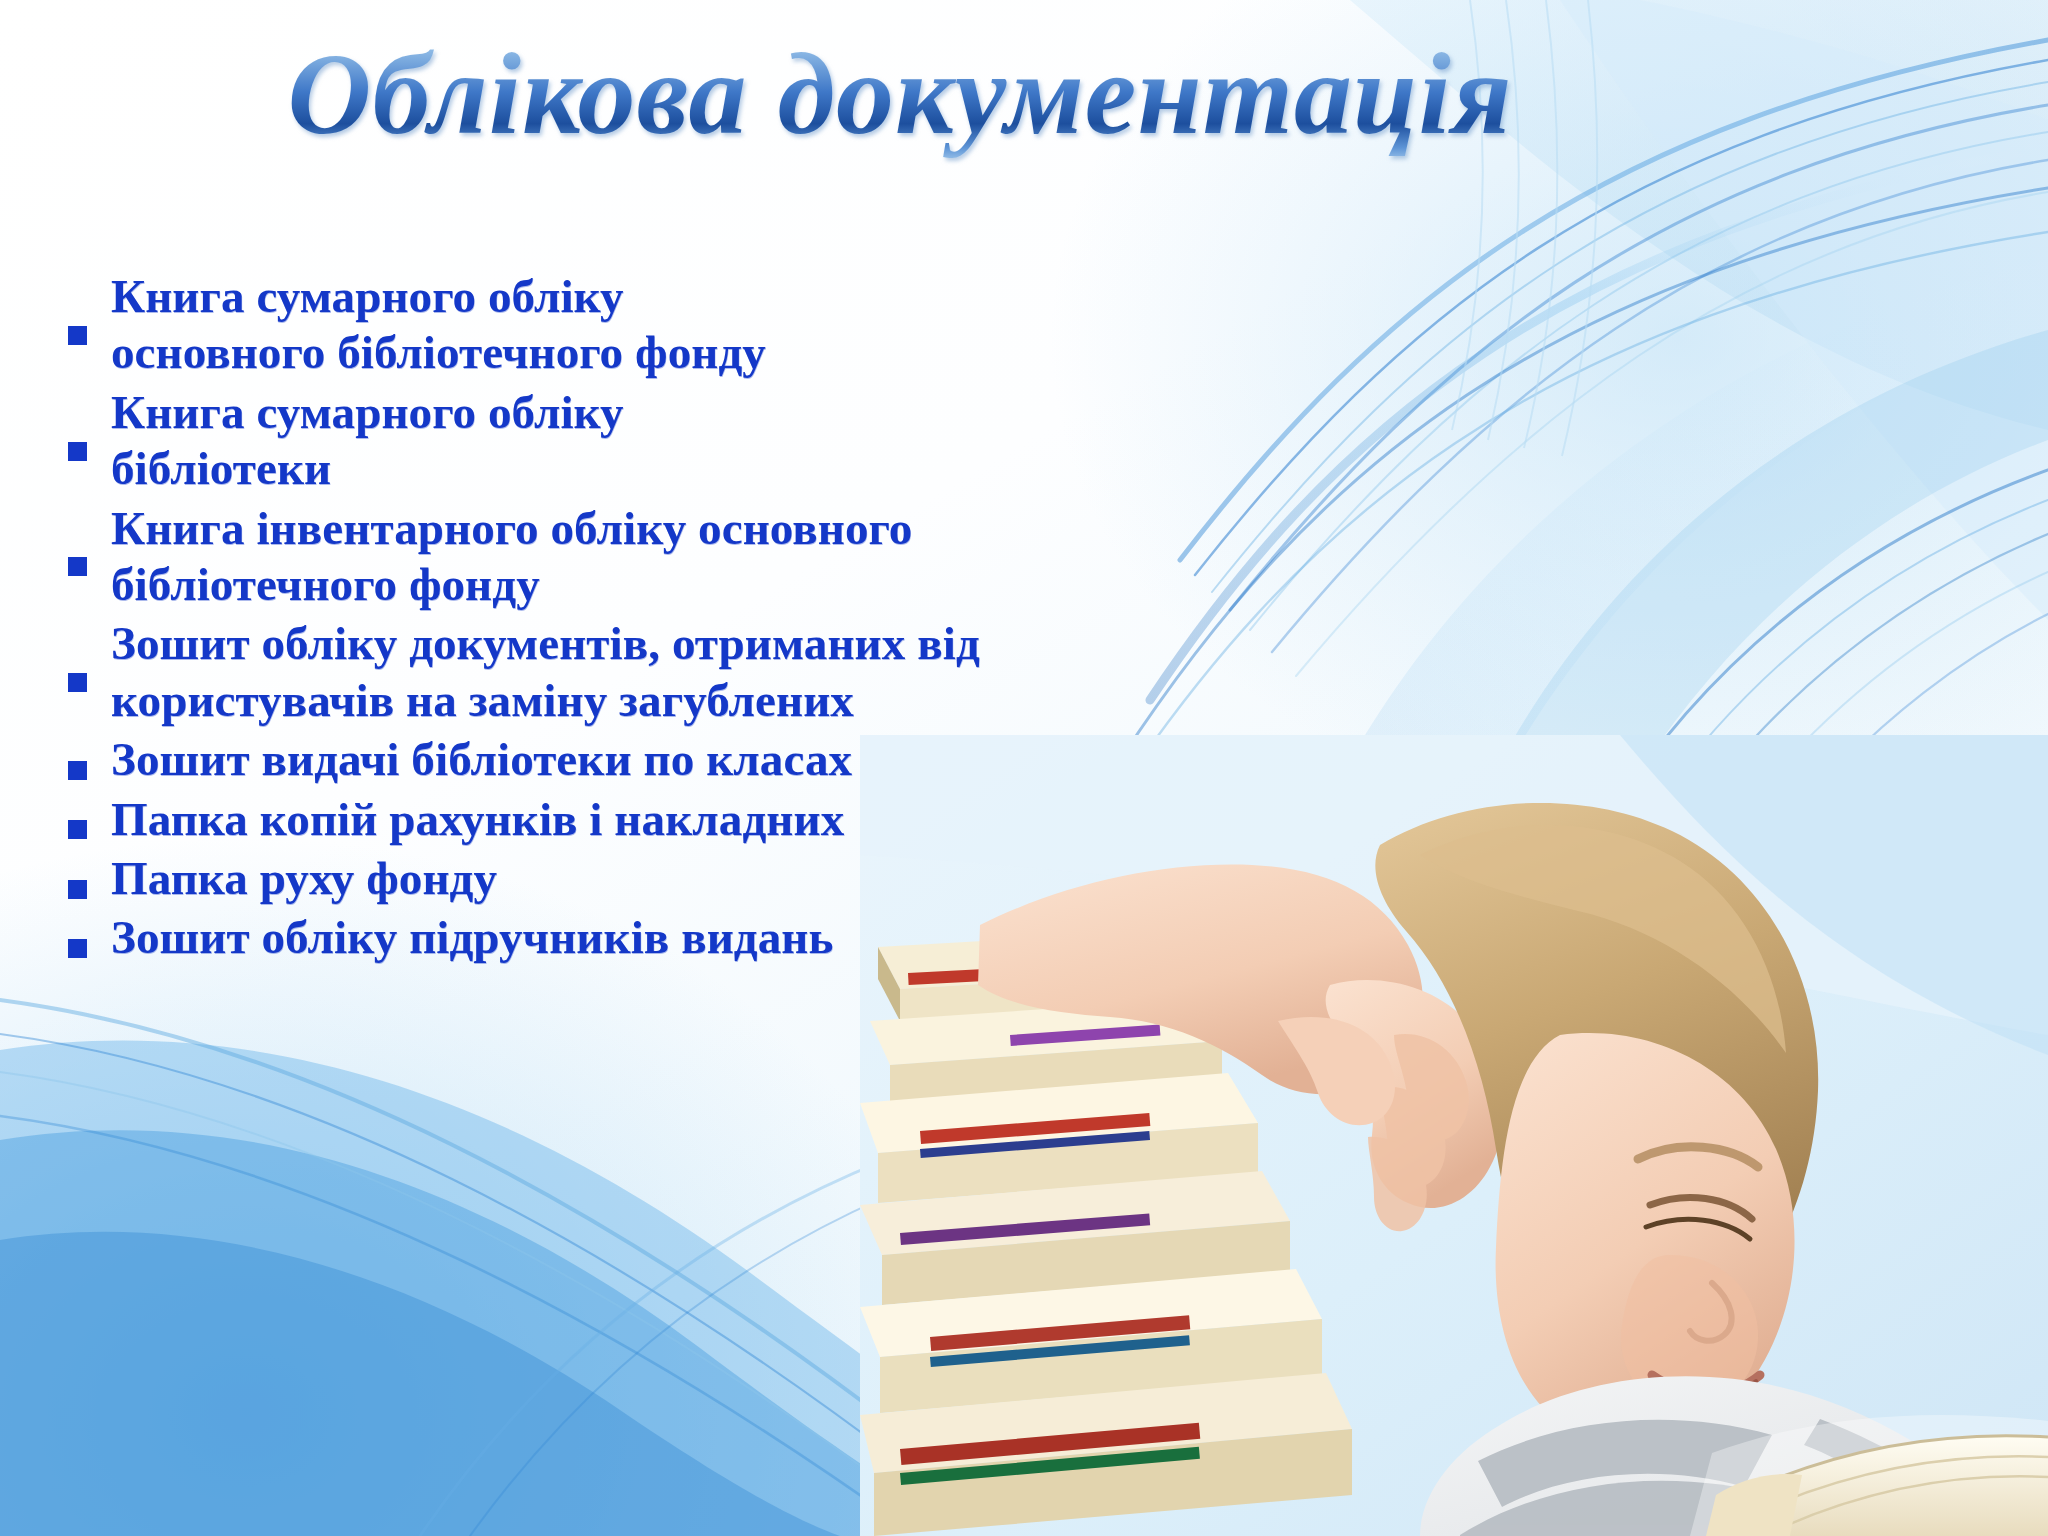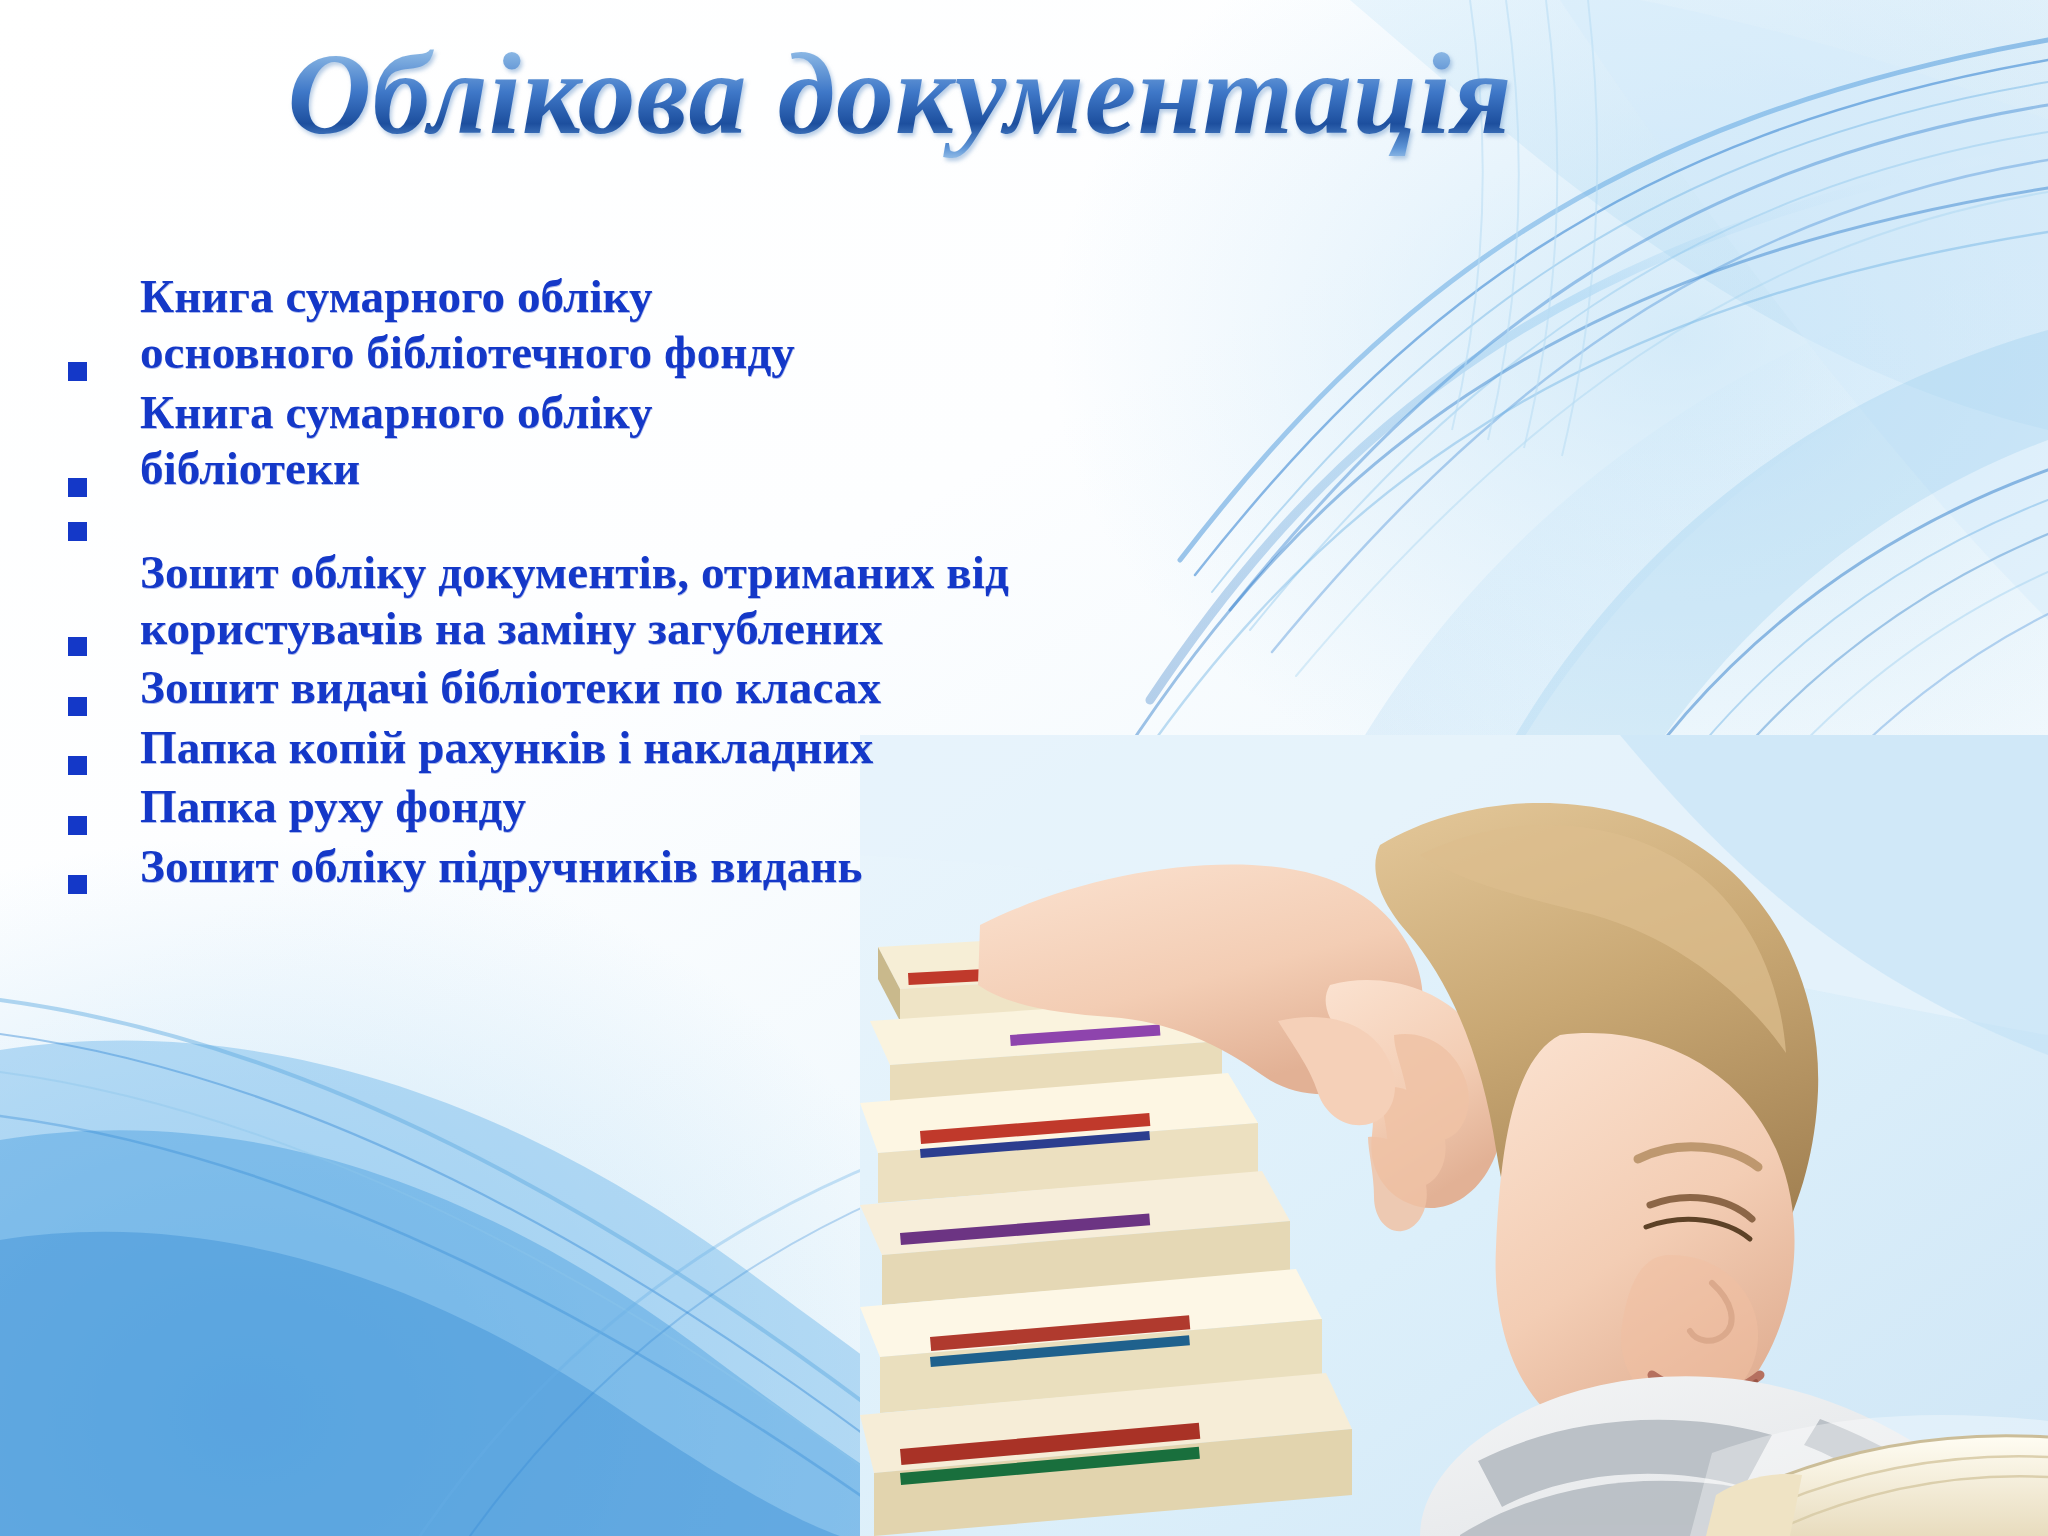--- a/index.html
+++ b/index.html
@@ -82,23 +82,22 @@
   
   .content {
     position: absolute;
     left: 68px;
     top: 268px;
     width: 1280px;
     z-index: 8;
   }
   .bullet-row {
     display: flex;
-    align-items: flex-end;
+    align-items: center;
     margin: 0 0 3px 0;
-    gap: 29px;
   }
   .bullet-mark {
     flex: 0 0 auto;
     width: 19px;
     height: 19px;
     background: #1438C8;
     margin-top: 22px;
     margin-right: 24px;
   }
   .bullet-text {
@@ -348,20 +347,21 @@
       <span class="bullet-text w-narrow">Книга сумарного обліку основного бібліотечного фонду</span>
     </div>
 
     <div class="bullet-row">
       <span class="bullet-mark"></span>
       <span class="bullet-text w-narrow">Книга сумарного обліку бібліотеки</span>
     </div>
 
     <div class="bullet-row">
       <span class="bullet-mark"></span>
+      <span class="bullet-text w-mid">Книга інвентарного обліку основного бібліотечного фонду</span>
     </div>
 
     <div class="bullet-row">
       <span class="bullet-mark"></span>
       <span class="bullet-text w-mid">Зошит обліку документів, отриманих від користувачів на заміну загублених</span>
     </div>
 
 
     <div class="bullet-row">
       <span class="bullet-mark"></span>

